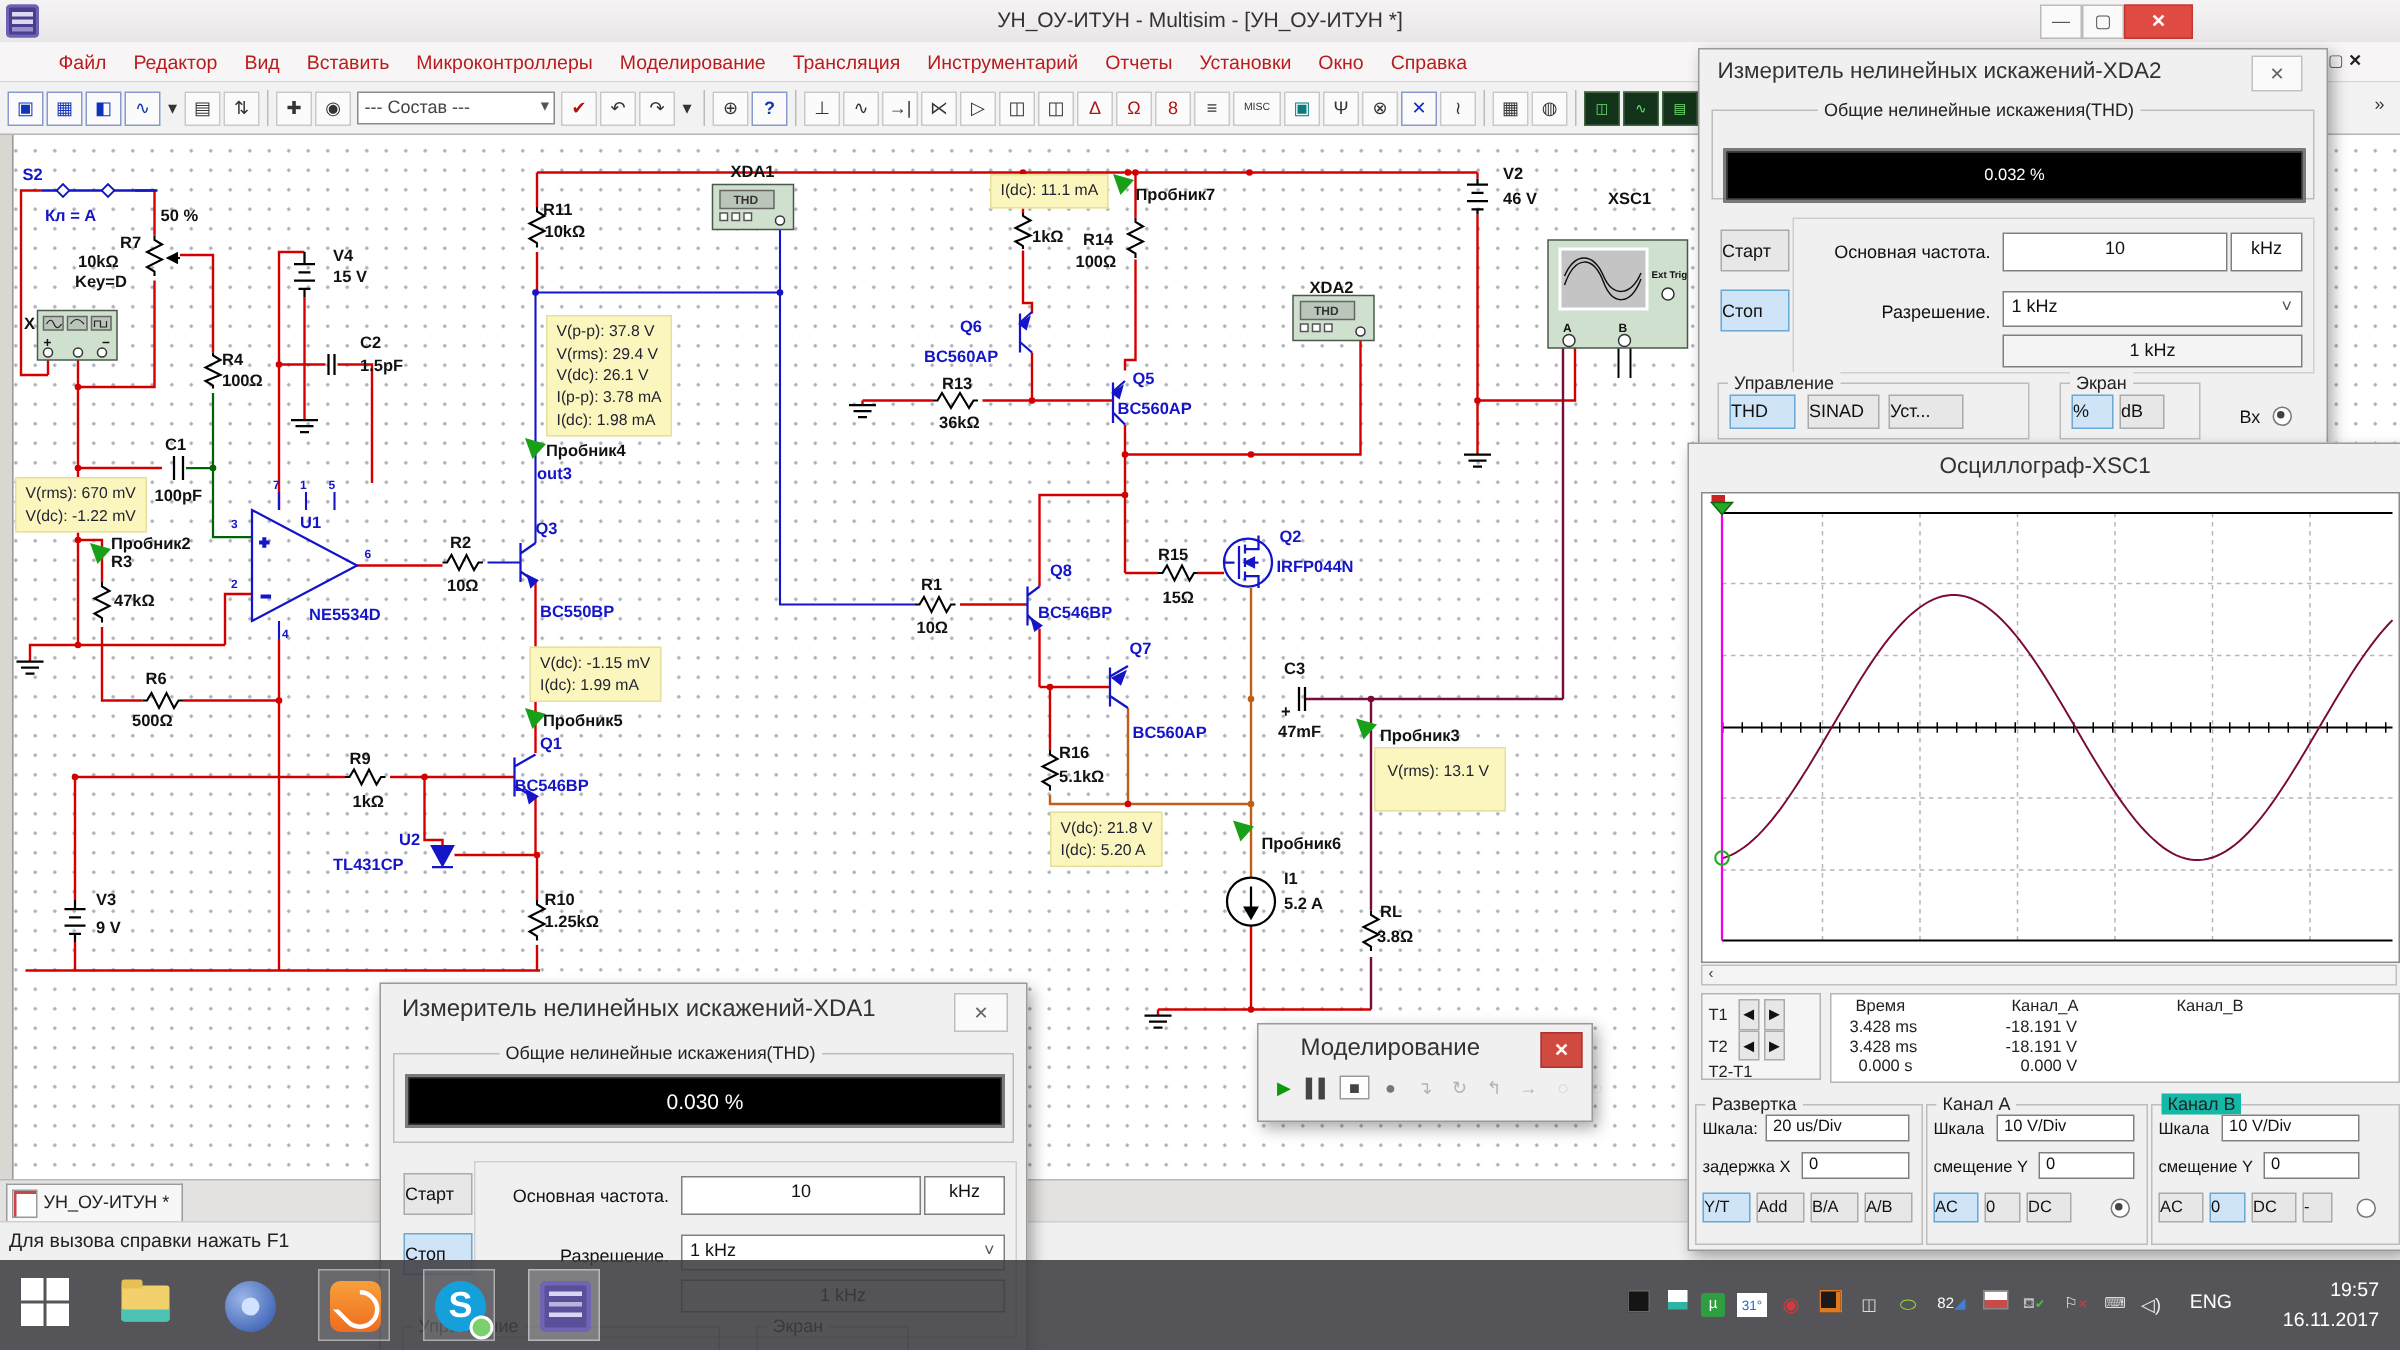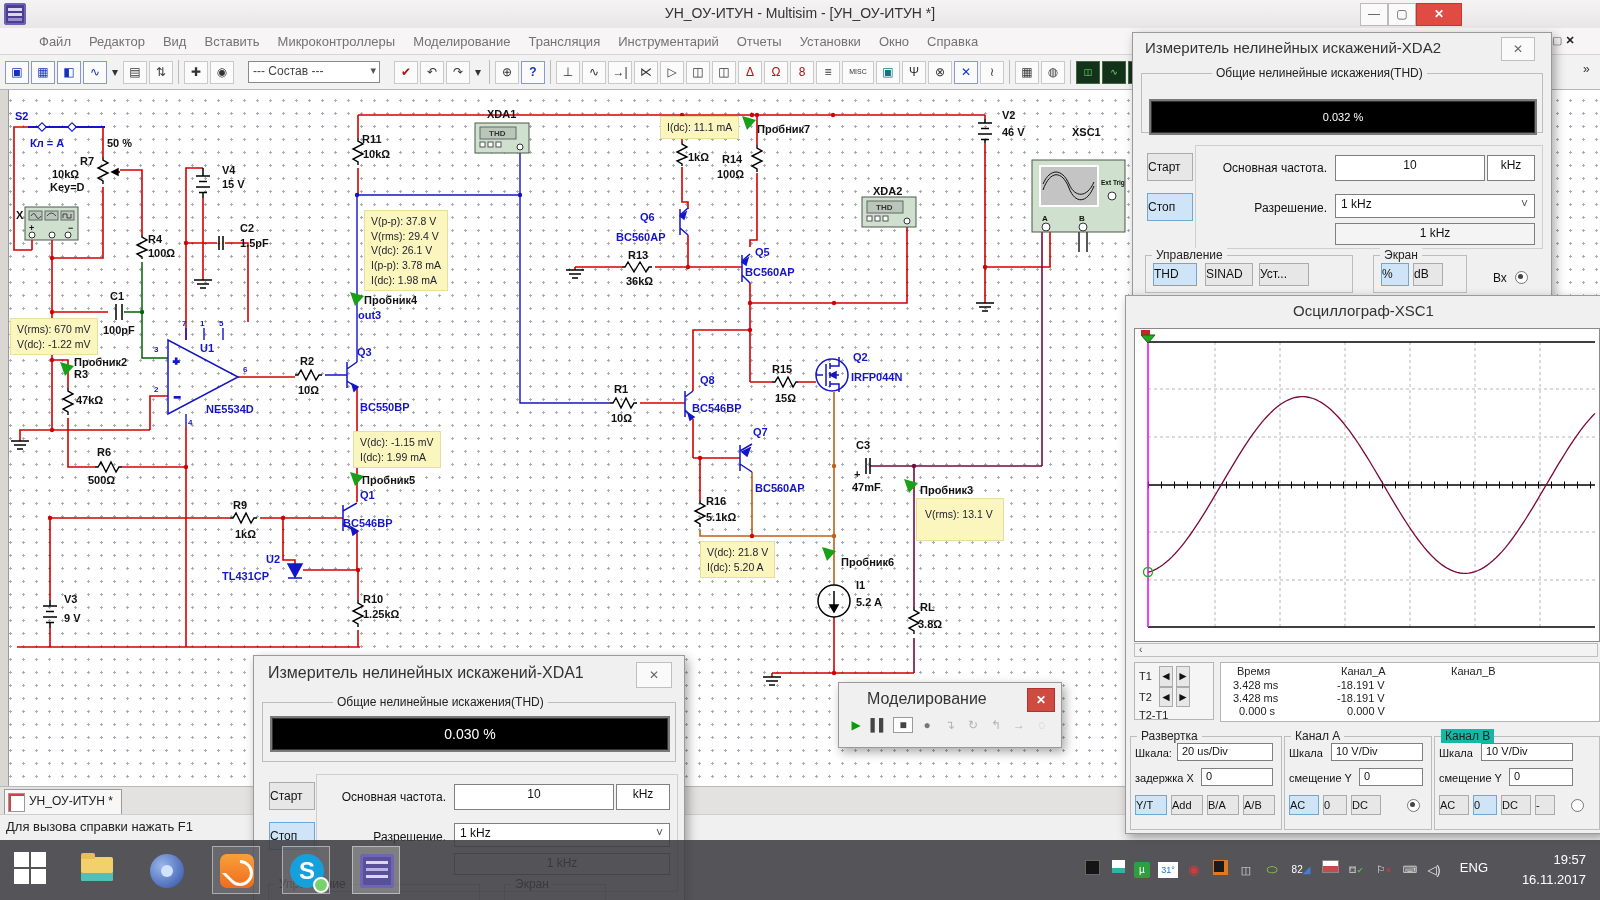--- a/index.html
+++ b/index.html
@@ -8,30 +8,30 @@
   .b{position:absolute}
   
   .titlebar{left:0;top:0;width:1600px;height:28px;background:linear-gradient(#f5f3f4,#e9e6e8);border-bottom:1px solid #cfcccc}
   .title-text{left:0;right:0;top:5px;text-align:center;font-size:14px;color:#333}
   .appicon{left:4px;top:3px;width:22px;height:22px;background:#4a3f8f;border-radius:3px;box-shadow:inset 0 0 0 2px #6d62b5}
   .appicon:after{content:"";position:absolute;left:4px;top:5px;width:14px;height:3px;background:#dcd8f0;box-shadow:0 5px 0 #dcd8f0,0 10px 0 #9a90d0}
   .wbtn{top:3px;height:21px;font-size:12px;color:#555;border:1px solid #bbb;background:#fafafa;text-align:center;line-height:20px}
   .wclose{background:#e04b43;color:#fff;border-color:#c03830;font-weight:bold}
   
   .menubar{left:0;top:28px;width:1600px;height:27px;background:#f7f5f6;border-bottom:1px solid #d8d5d5;display:flex;align-items:center;gap:0;padding-left:30px;box-sizing:border-box}
-  .menubar span{font-size:13px;color:#737373;padding:4px 9px;cursor:default}
+  .menubar span{font-size:13px;color:#b91c1c;padding:4px 9px;cursor:default}
   .docicon{left:6px;top:32px;width:18px;height:19px;background:#fff;border:1px solid #888;box-shadow:inset 2px 2px 0 #d44}
   
   .toolbar{left:0;top:55px;width:1600px;height:35px;background:#f2f2f2;border-bottom:1px solid #b5b5b5;display:flex;align-items:center;padding-left:4px;box-sizing:border-box}
   .ti{display:inline-block;width:22px;height:21px;margin:0 1px;border:1px solid #c9c9c9;background:#fbfbfb;font-size:12px;text-align:center;line-height:20px;color:#333;overflow:hidden}
   .ti.blue{color:#1133bb;border-color:#8899cc}
   .ti.red{color:#b01010}
   .ti.grn{background:#12331a;color:#6fe06f;border-color:#446644;font-size:9px}
   .sep{display:inline-block;width:1px;height:24px;background:#bbb;margin:0 4px}
-  .combo{display:inline-block;width:132px;height:22px;border:1px solid #8a8a8a;background:#fff;font-size:12px;color:#444;padding:2px 4px;box-sizing:border-box;position:relative;margin:0 13px}
+  .combo{display:inline-block;width:132px;height:22px;border:1px solid #8a8a8a;background:#fff;font-size:12px;color:#444;padding:2px 4px;box-sizing:border-box;position:relative;margin:0 3px}
   .combo .chev{position:absolute;right:3px;top:2px;color:#555;font-size:11px}
   
   .canvas{left:0;top:90px;width:1600px;height:725px;background:#fff;
     background-image:radial-gradient(circle,#a8adb5 1px,transparent 1.1px);background-size:13px 13px;background-position:4px 4px}
   .ledge{left:0;top:90px;width:8px;height:725px;background:#dad7d3;border-right:1px solid #9a9a9a;z-index:2}
   svg.schem{position:absolute;left:0;top:90px;z-index:1}
   svg.schem text{font-family:"Liberation Sans",sans-serif;font-weight:bold}
   .t{fill:#111;font-size:11px}
   .bl{fill:#1414c8;font-size:11px}
   .p{fill:#1414c8;font-size:8px}

